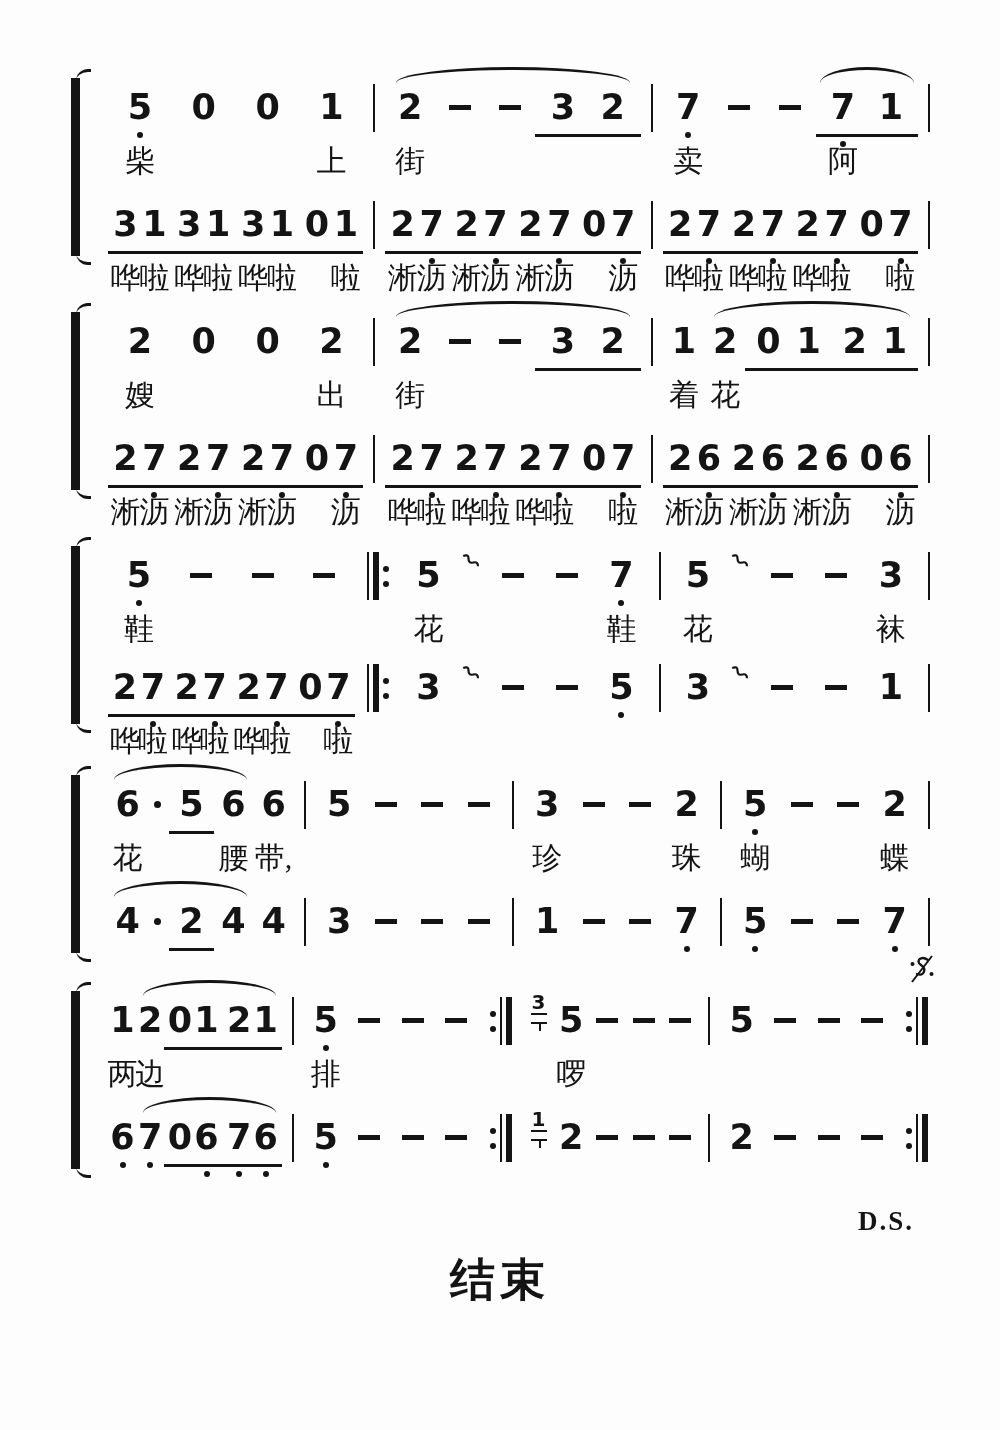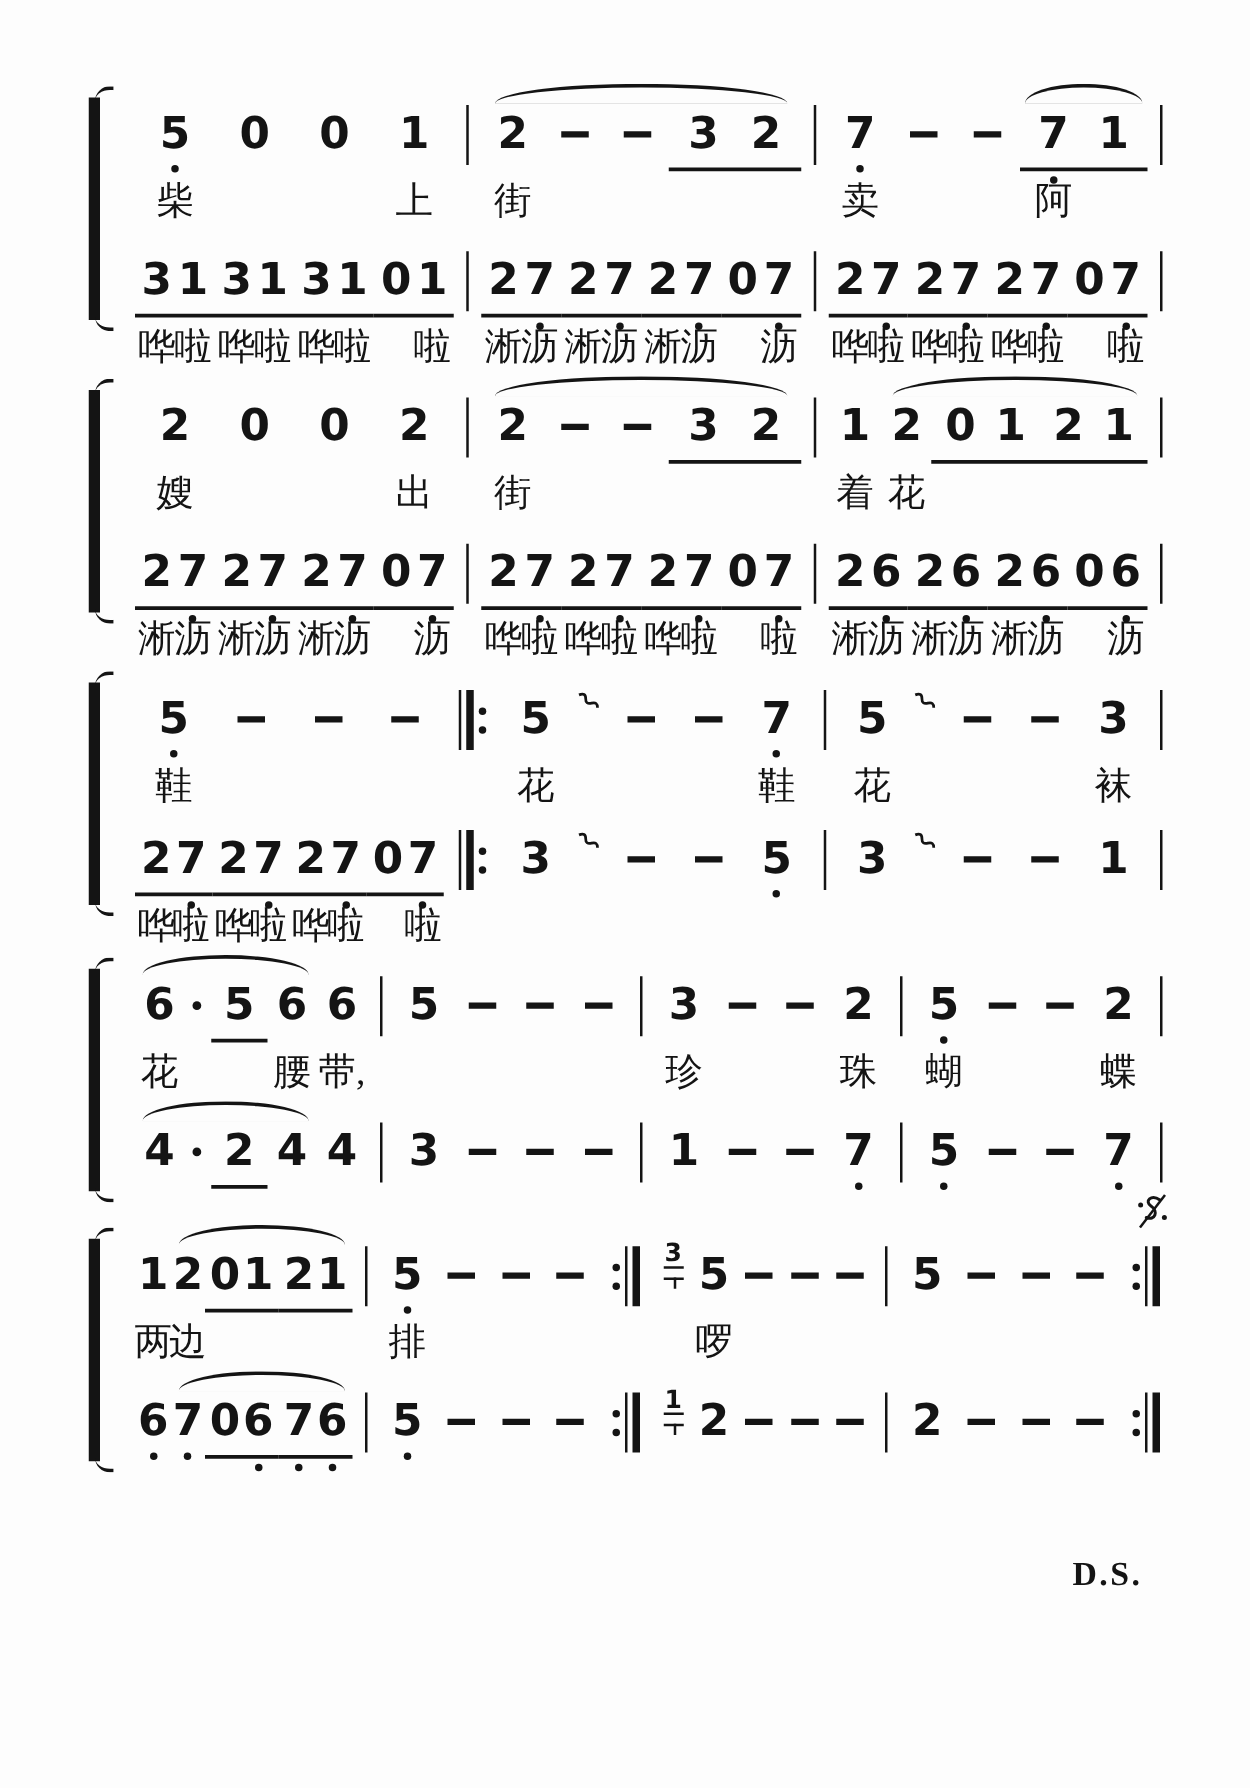--- a/index.html
+++ b/index.html
@@ -42,21 +42,21 @@
   .rdots{display:flex;flex-direction:column;justify-content:center;gap:9px;}
   .rdot{width:6px;height:6px;border-radius:50%;background:#141414;}
   .segno-svg{position:absolute;top:-44px;right:-8px;}
   .bracket{position:absolute;left:-32px;top:-8px;width:28px;height:182px;}
   .bbar{position:absolute;left:5px;top:2px;bottom:2px;width:9px;background:#141414;}
   .bracket::before{content:"";position:absolute;left:10px;top:-7px;width:15px;height:10px;
         border-top:3px solid #141414;border-top-left-radius:12px;}
   .bracket::after{content:"";position:absolute;left:10px;bottom:-7px;width:15px;height:10px;
         border-bottom:3px solid #141414;border-bottom-left-radius:12px;}
   .ds{position:absolute;top:1206px;left:858px;font-size:27px;letter-spacing:2px;
-      font-family:"Liberation Serif","DejaVu Serif",serif;font-weight:600;margin-top:38px;}
+      font-family:"Liberation Serif","DejaVu Serif",serif;font-weight:600;}
   .ending{position:absolute;top:1250px;left:0;width:100%;text-align:center;
       font-size:45px;font-weight:700;letter-spacing:5px;}
 </style>
 </head>
 <body>
 
 <div class="page">
   <div id="score">
       <div class="system s1">
         <div class="bracket">
@@ -1025,13 +1025,14 @@
               <span class="rdot"></span>
               <span class="rdot"></span>
             </span>
             <span class="thinb"></span>
             <span class="thickb"></span>
           </div>
         </div>
       </div>
     </div>
   <div class="ds">D.S.</div>
+  <div class="ending">结束</div>
 </div>
 
 </body></html>

